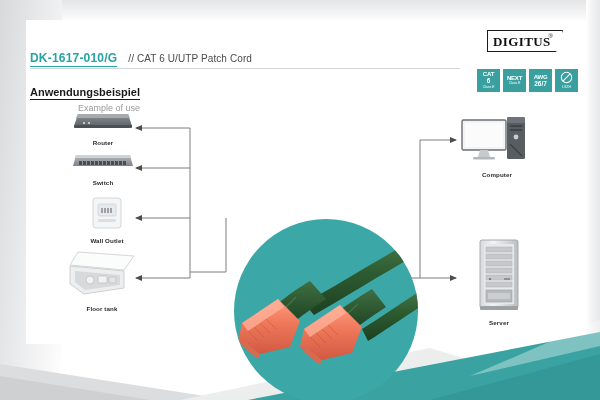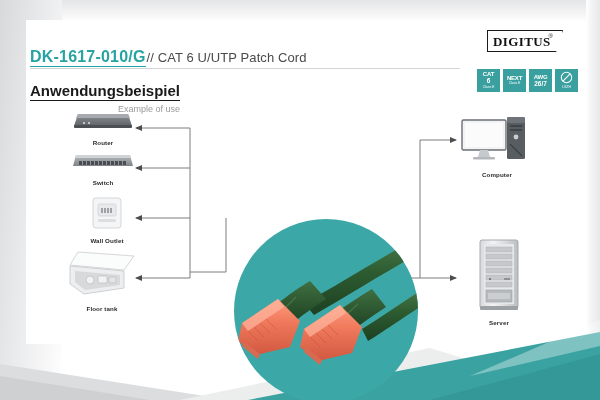--- a/index.html
+++ b/index.html
@@ -39,25 +39,25 @@
     overflow:hidden;
   }
 
   
   .hdr { position:absolute; left:30px; top:48px; width:440px; }
   .hdr-line {
     position:absolute; left:30px; top:68px; width:430px; height:1px;
     background:#d4d5d7;
   }
   .sku {
-    font-size:16px; font-weight:bold; color:#27a3a3; letter-spacing:.2px;
+    font-size:12px; font-weight:bold; color:#27a3a3; letter-spacing:.2px;
     border-bottom:1.4px solid #27a3a3; padding-bottom:1px;
   }
   .sku-desc {
-    font-size:13px; color:#4a4a4a; letter-spacing:.1px; margin-left:1px;
+    font-size:10px; color:#4a4a4a; letter-spacing:.1px; margin-left:11px;
   }
 
   
   .logo-wrap {
     position:absolute; right:37px; top:30px;
     width:76px; height:22px;
   }
   .logo-box {
     position:absolute; inset:0;
     border:1.6px solid #1b1b1b;
@@ -82,21 +82,21 @@
     line-height:1;
   }
   .badge .b1 { font-size:6px; font-weight:bold; letter-spacing:-.2px; }
   .badge .b2 { font-size:6.5px; font-weight:bold; margin-top:1px; }
   .badge .b3 { font-size:3.6px; margin-top:1.5px; opacity:.95; letter-spacing:-.1px; }
   .badge.circ svg { display:block; }
 
   
   .sect { position:absolute; left:30px; top:82px; }
   .sect-de {
-    font-size:15px; font-weight:bold; color:#1a1a1a;
+    font-size:11px; font-weight:bold; color:#1a1a1a;
     border-bottom:1px solid #1a1a1a; padding-bottom:1px; display:inline-block;
   }
   .sect-en { font-size:9px; color:#9b9b9b; margin-top:3px;text-align:right; }
 
   
   .diagram { position:absolute; left:26px; top:100px; width:555px; height:235px; }
 
   .dev { position:absolute; text-align:center; }
   .dev-label {
     font-size:6.2px; font-weight:bold; color:#2b2b2b; margin-top:3px;

